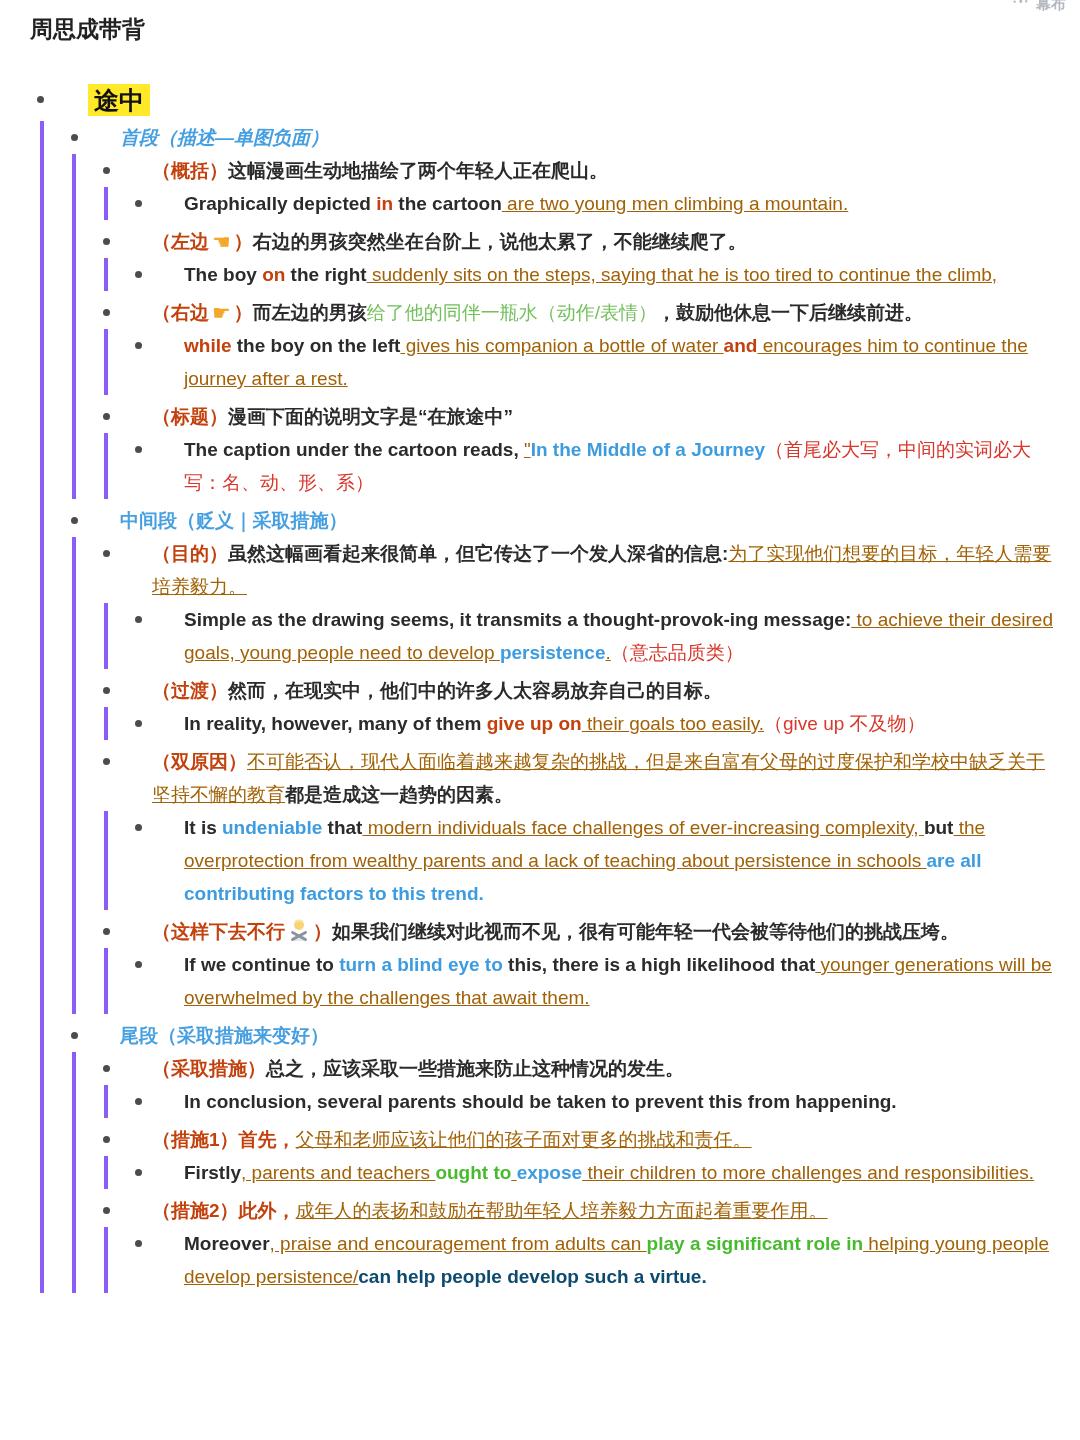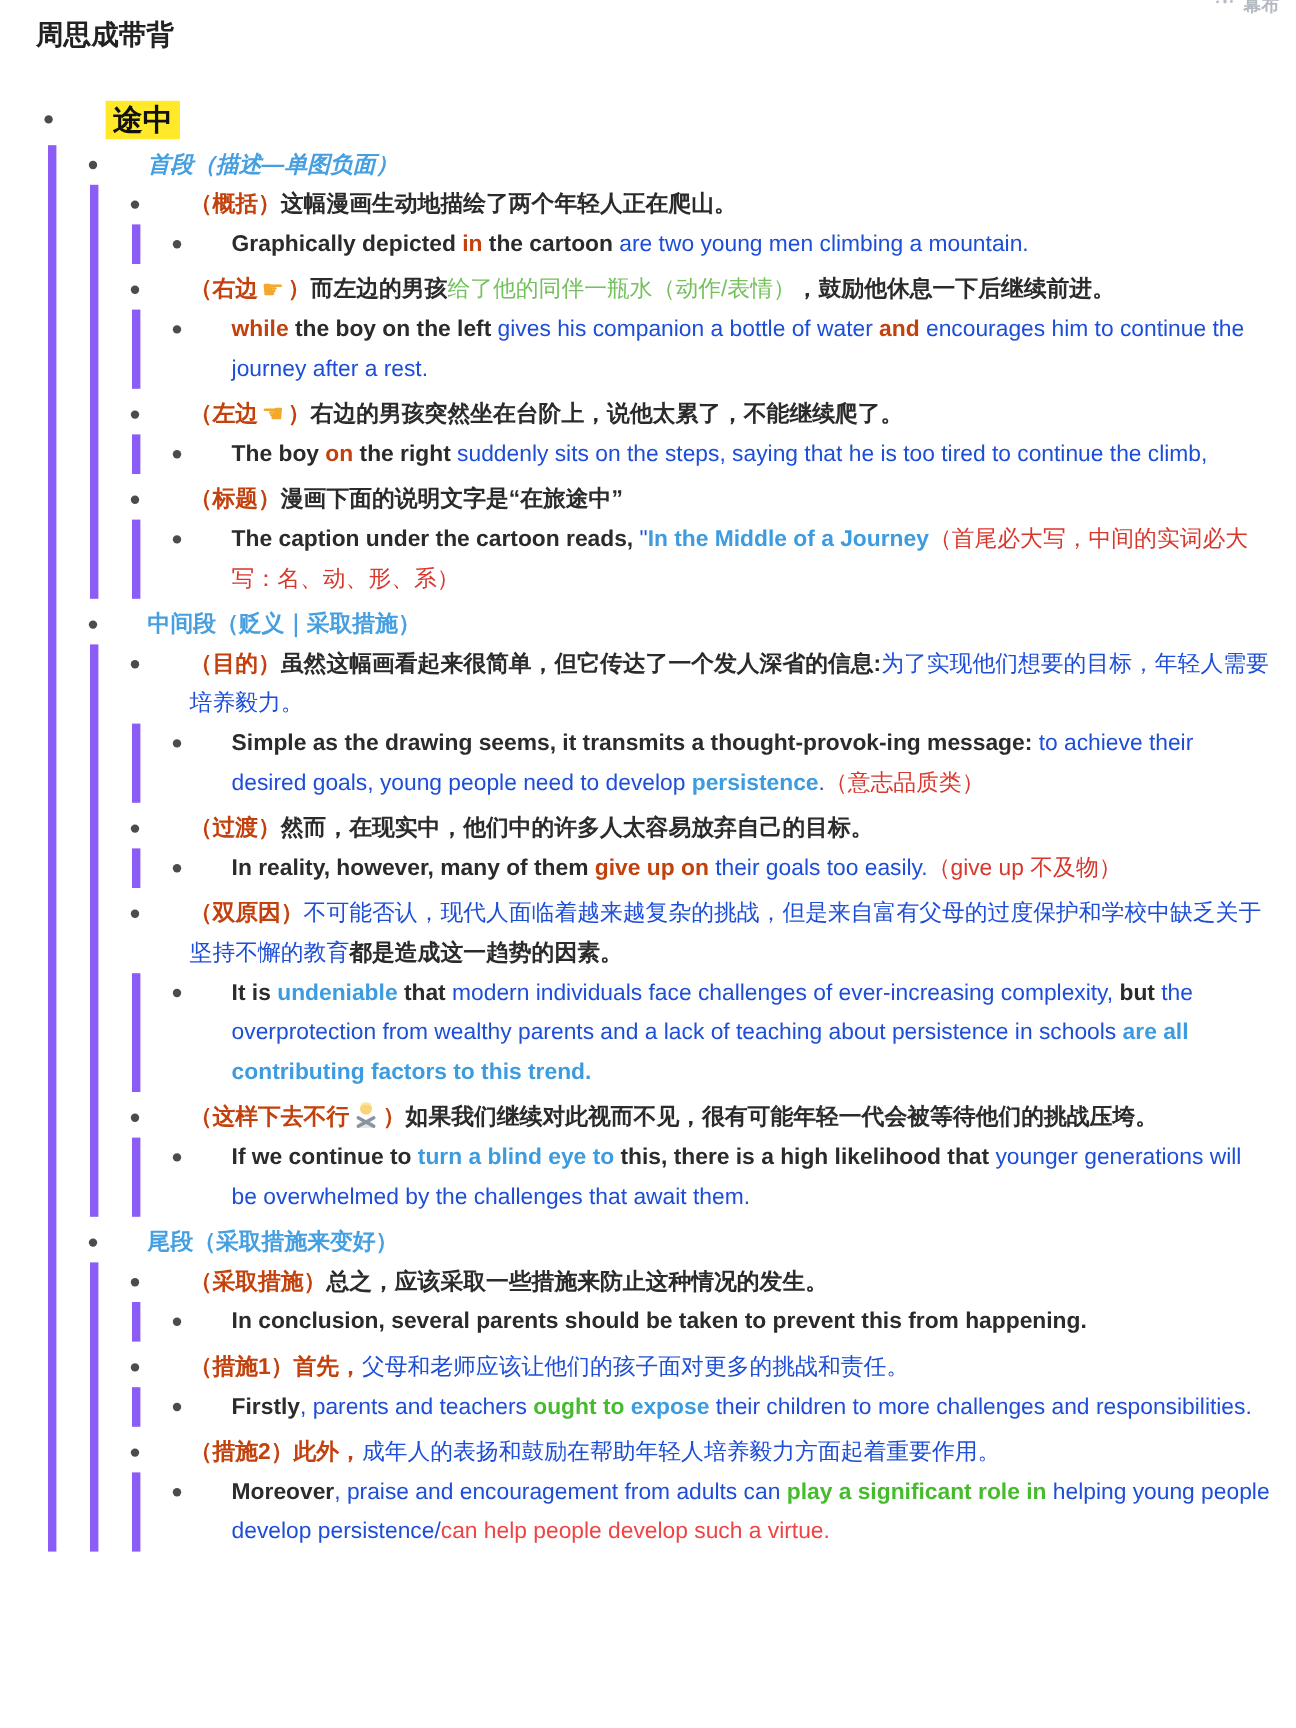--- a/index.html
+++ b/index.html
@@ -22,31 +22,31 @@
   .outline{}
   .item{margin-bottom:5px;}
   .row{display:flex;align-items:flex-start;}
   .bullet{flex:none;width:30px;position:relative;align-self:stretch;cursor:pointer;}
   .dot{position:absolute;left:9px;top:13px;width:7px;height:7px;border-radius:50%;background:#4c4c4c;}
   .topic-row .dot{top:17px;left:7px;}
   .content{flex:1;font-size:19px;line-height:33px;word-break:break-word;padding-left:28px;}
   .content.topic{font-size:25px;line-height:42px;}
   .content.header{color:#459fe0;font-weight:700;}
   .content.header.italic{font-style:italic;}
-  .children{margin-left:10px;border-left:7px solid #8b5cf6;padding-left:18px;}
+  .children{margin-left:10px;border-left:4px solid #8b5cf6;padding-left:18px;}
   
   .s-hl{background:#ffe928;color:#111;font-weight:700;padding:2px 6px;}
   .s-b{color:#2b2b2b;font-weight:700;}
-  .s-r{color:#1d4ed8;font-weight:400;}
+  .s-r{color:#a16207;font-weight:400;text-decoration:underline;}
   .s-redb{color:#c2410c;font-weight:700;}
   .s-red{color:#d8382c;font-weight:400;}
   .s-blue{color:#3d9ce0;font-weight:700;}
   .s-green{color:#74c05c;font-weight:400;}
   .s-greenb{color:#47bb2e;font-weight:700;}
-  .s-darkred{color:#ef4444;font-weight:400;}
+  .s-darkred{color:#0c4a6e;font-weight:700;}
   .hand{
     color:#f2a92b;font-size:21px;line-height:1;
     padding:0 3px;vertical-align:-1px;
     font-family:"DejaVu Sans",sans-serif;font-weight:400;
   }
   .nogesture{display:inline-block;vertical-align:-4px;padding:0 3px;line-height:1;}
 </style>
 </head>
 <body>
 
@@ -97,47 +97,47 @@
                       <div class="content en"><span class="s-b">Graphically depicted </span><span class="s-redb">in</span><span class="s-b"> the cartoon</span><span class="s-r"> are two young men climbing a mountain.</span></div>
                     </div>
                   </div>
                 </div>
               </div>
               <div class="item">
                 <div class="row">
                   <span class="bullet">
                     <span class="dot"></span>
                   </span>
+                  <div class="content zh"><span class="s-redb">（左边</span><span class="hand">☚</span><span class="s-redb">）</span><span class="s-b">右边的男孩突然坐在台阶上，说他太累了，不能继续爬了。</span></div>
+                </div>
+                <div class="children">
+                  <div class="item">
+                    <div class="row">
+                      <span class="bullet">
+                        <span class="dot"></span>
+                      </span>
+                      <div class="content en"><span class="s-b">The boy </span><span class="s-redb">on</span><span class="s-b"> the right</span><span class="s-r"> suddenly sits on the steps, saying that he is too tired to continue the climb,</span></div>
+                    </div>
+                  </div>
+                </div>
+              </div>
+              <div class="item">
+                <div class="row">
+                  <span class="bullet">
+                    <span class="dot"></span>
+                  </span>
                   <div class="content zh"><span class="s-redb">（右边</span><span class="hand">☛</span><span class="s-redb">）</span><span class="s-b">而左边的男孩</span><span class="s-green">给了他的同伴一瓶水（动作/表情）</span><span class="s-b">，鼓励他休息一下后继续前进。</span></div>
                 </div>
                 <div class="children">
                   <div class="item">
                     <div class="row">
                       <span class="bullet">
                         <span class="dot"></span>
                       </span>
                       <div class="content en"><span class="s-redb">while</span><span class="s-b"> the boy on the left</span><span class="s-r"> gives his companion a bottle of water </span><span class="s-redb">and</span><span class="s-r"> encourages him to continue the journey after a rest.</span></div>
-                    </div>
-                  </div>
-                </div>
-              </div>
-              <div class="item">
-                <div class="row">
-                  <span class="bullet">
-                    <span class="dot"></span>
-                  </span>
-                  <div class="content zh"><span class="s-redb">（左边</span><span class="hand">☚</span><span class="s-redb">）</span><span class="s-b">右边的男孩突然坐在台阶上，说他太累了，不能继续爬了。</span></div>
-                </div>
-                <div class="children">
-                  <div class="item">
-                    <div class="row">
-                      <span class="bullet">
-                        <span class="dot"></span>
-                      </span>
-                      <div class="content en"><span class="s-b">The boy </span><span class="s-redb">on</span><span class="s-b"> the right</span><span class="s-r"> suddenly sits on the steps, saying that he is too tired to continue the climb,</span></div>
                     </div>
                   </div>
                 </div>
               </div>
               <div class="item">
                 <div class="row">
                   <span class="bullet">
                     <span class="dot"></span>
                   </span>
                   <div class="content zh"><span class="s-redb">（标题）</span><span class="s-b">漫画下面的说明文字是“在旅途中”</span></div>

